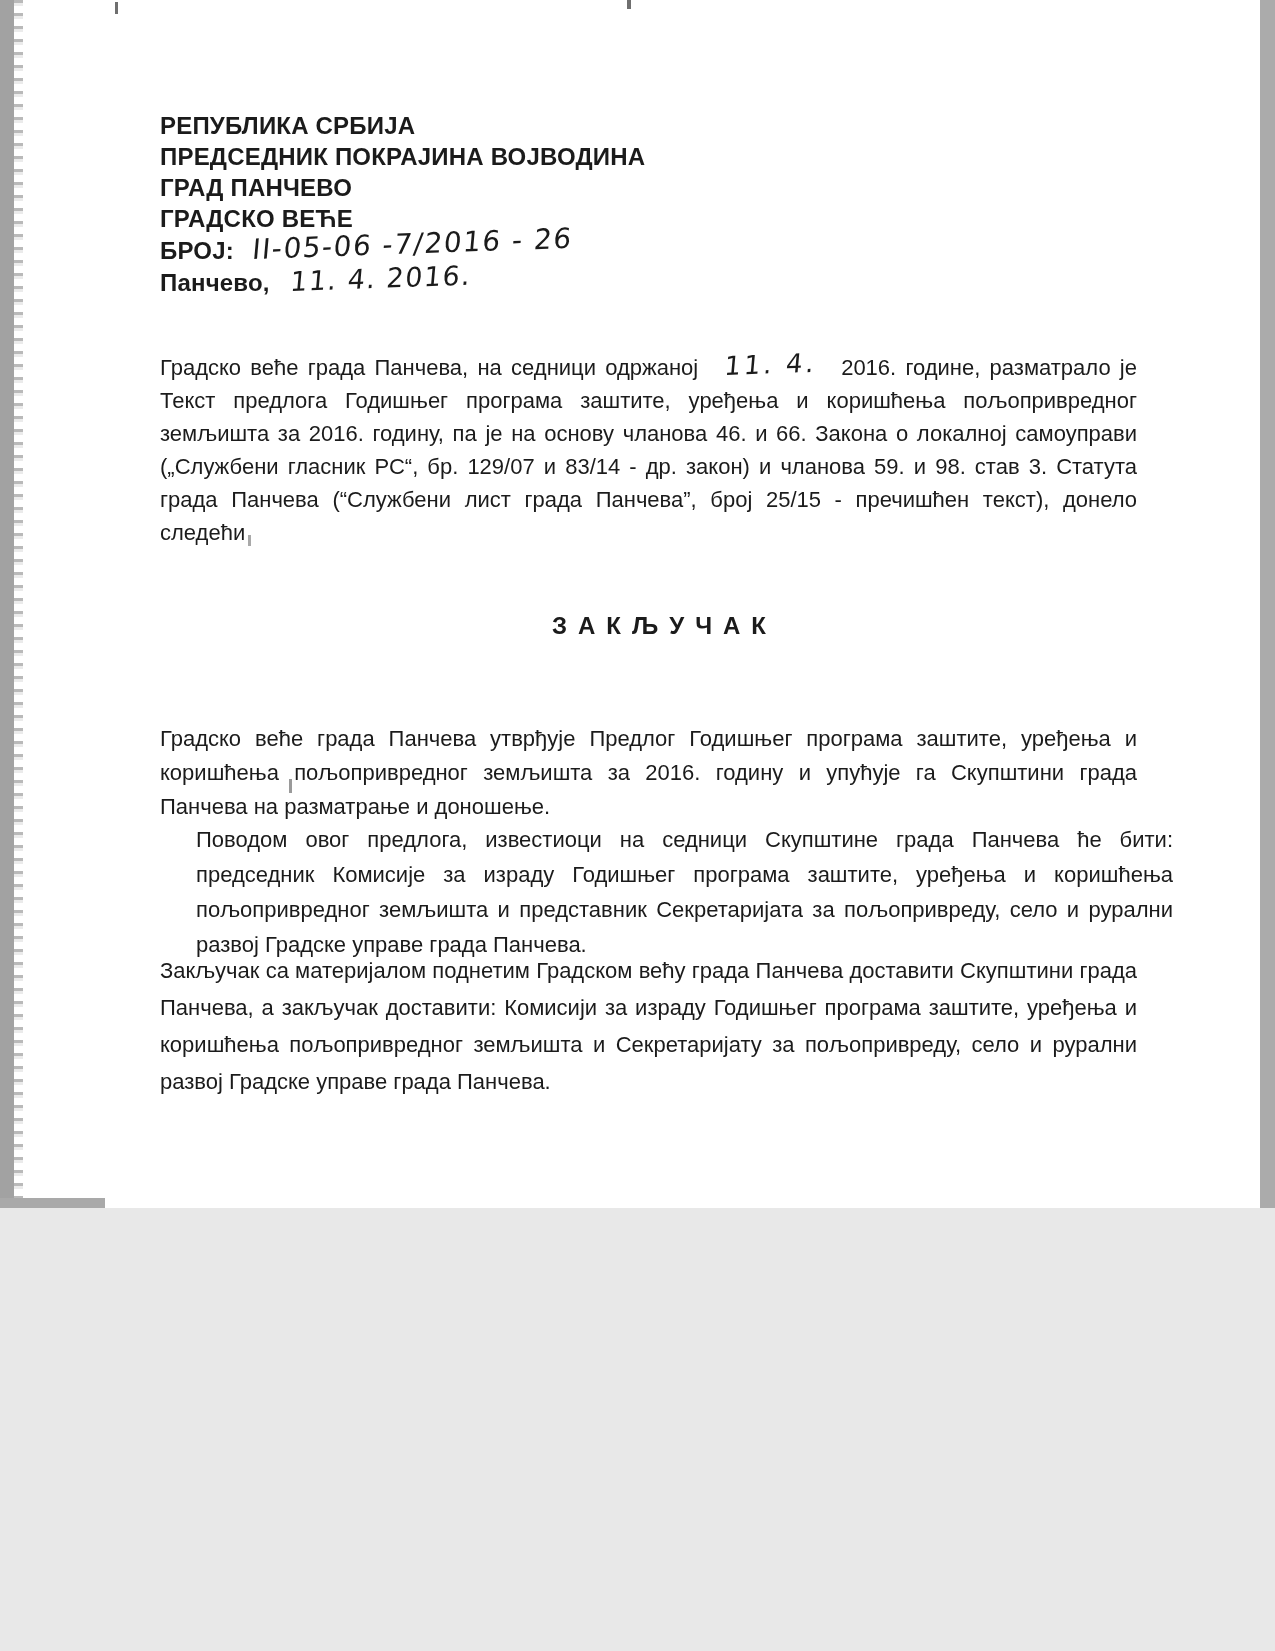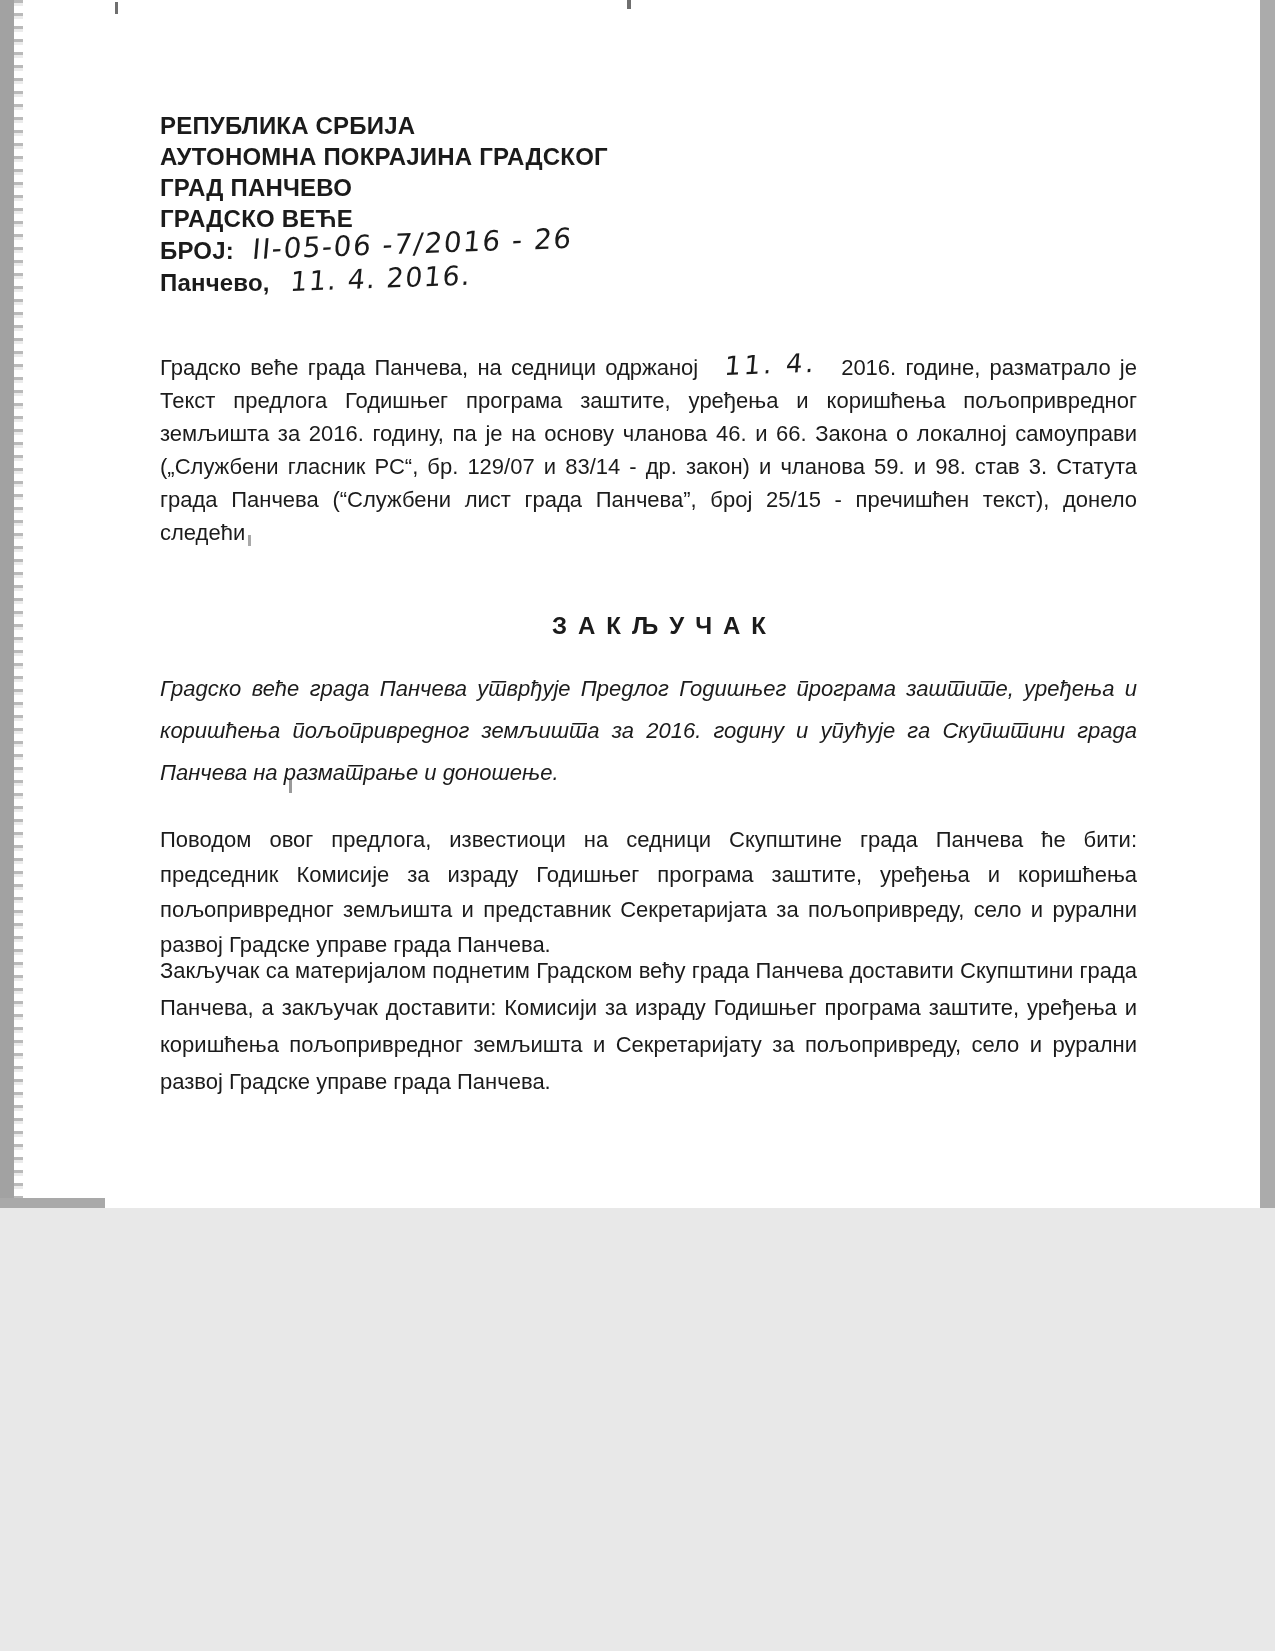--- a/index.html
+++ b/index.html
@@ -54,22 +54,22 @@
   }
   .num-line .hand{font-size:28px;margin-left:10px;}
   .date-line .hand{font-size:27px;margin-left:12px;}
 
   
   .para{
     position:absolute;left:160px;width:977px;margin:0;
     font-size:22px;text-align:justify;
   }
   .p1{top:350px;line-height:33px;}
-  .p2{top:668px;line-height:42px;font-style:italic;}
-  .p3{top:822px;line-height:35px;}
+  .p2{top:722px;line-height:34px;}
+  .p3{top:822px;line-height:35px;margin-left:36px;}
   .p4{top:952px;line-height:37px;}
   .p1 .hand{font-size:26px;margin:0 16px;letter-spacing:3px;}
 
   .heading{
     position:absolute;left:160px;top:596px;width:977px;margin:16px;
     text-align:center;font-size:24px;font-weight:bold;letter-spacing:11px;
   }
 
   
   .sig-block{
@@ -100,21 +100,21 @@
   <div class="edge-bottom-left"></div>
   <div class="noise-br"></div>
   <div class="noise-ml"></div>
   <div class="speck" style="left:115px;top:2px;width:3px;height:12px;"></div>
   <div class="speck" style="left:627px;top:0;width:4px;height:9px;"></div>
   <div class="speck" style="left:289px;top:779px;width:3px;height:14px;opacity:.7;"></div>
   <div class="speck" style="left:248px;top:535px;width:3px;height:11px;opacity:.6;"></div>
 
   <header class="letterhead">
     <div>РЕПУБЛИКА СРБИЈА</div>
-    <div>АУТОНОМНА ПОКРАЈИНА ГРАДСКОГ</div>
+    <div>ПРЕДСЕДНИК ПОКРАЈИНА ВОЈВОДИНА</div>
     <div>ГРАД ПАНЧЕВО</div>
     <div>ГРАДСКО ВЕЋЕ</div>
     <div class="num-line">
       <span>БРОЈ:</span>
       <span class="hand">II-05-06 -7/2016 - 26</span>
     </div>
     <div class="date-line">
       <span>Панчево,</span>
       <span class="hand">11. 4. 2016.</span>
     </div>

